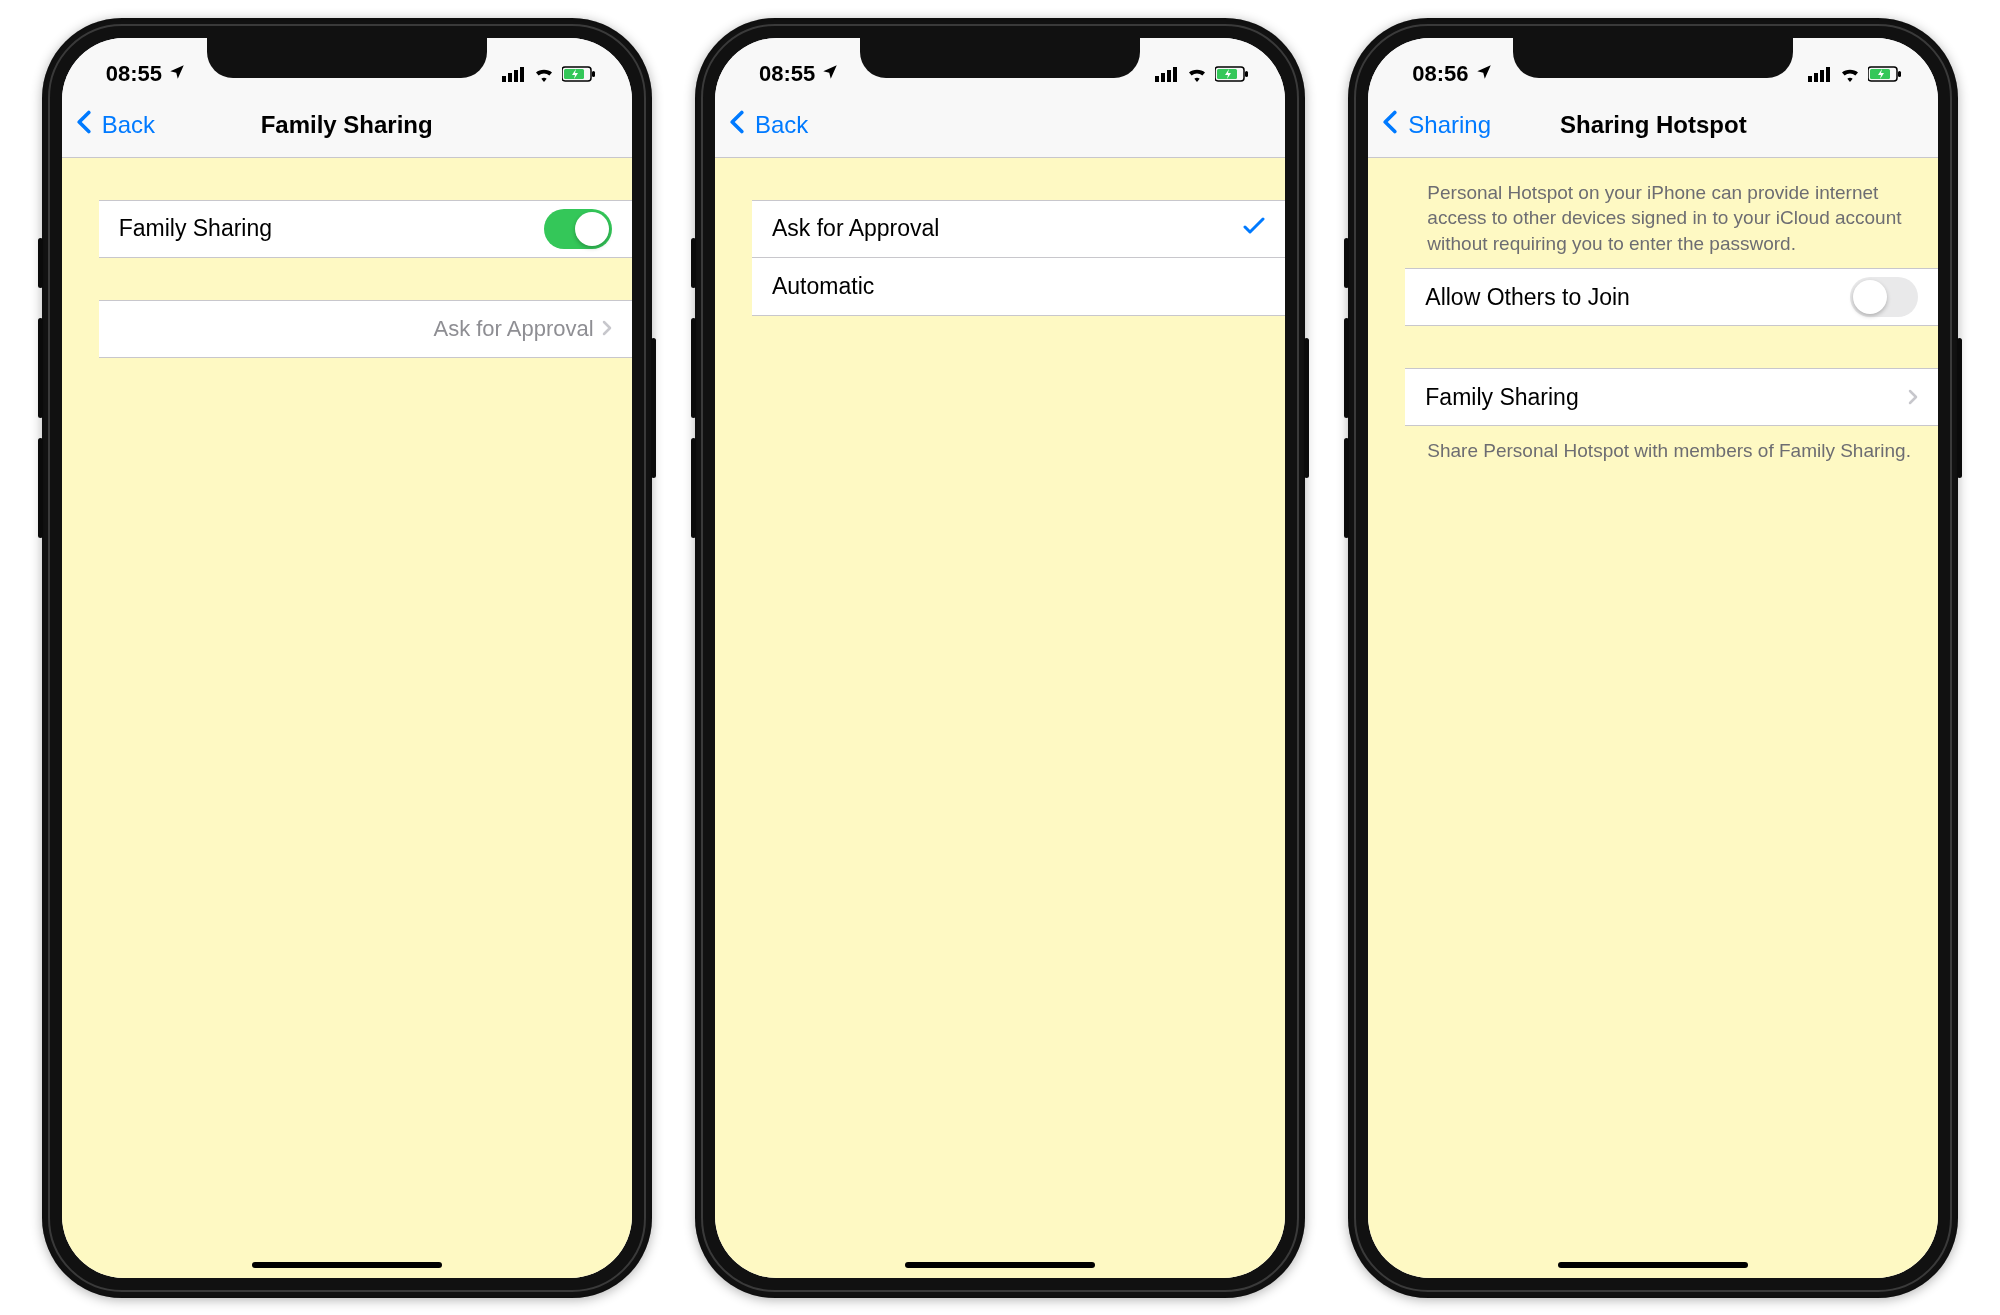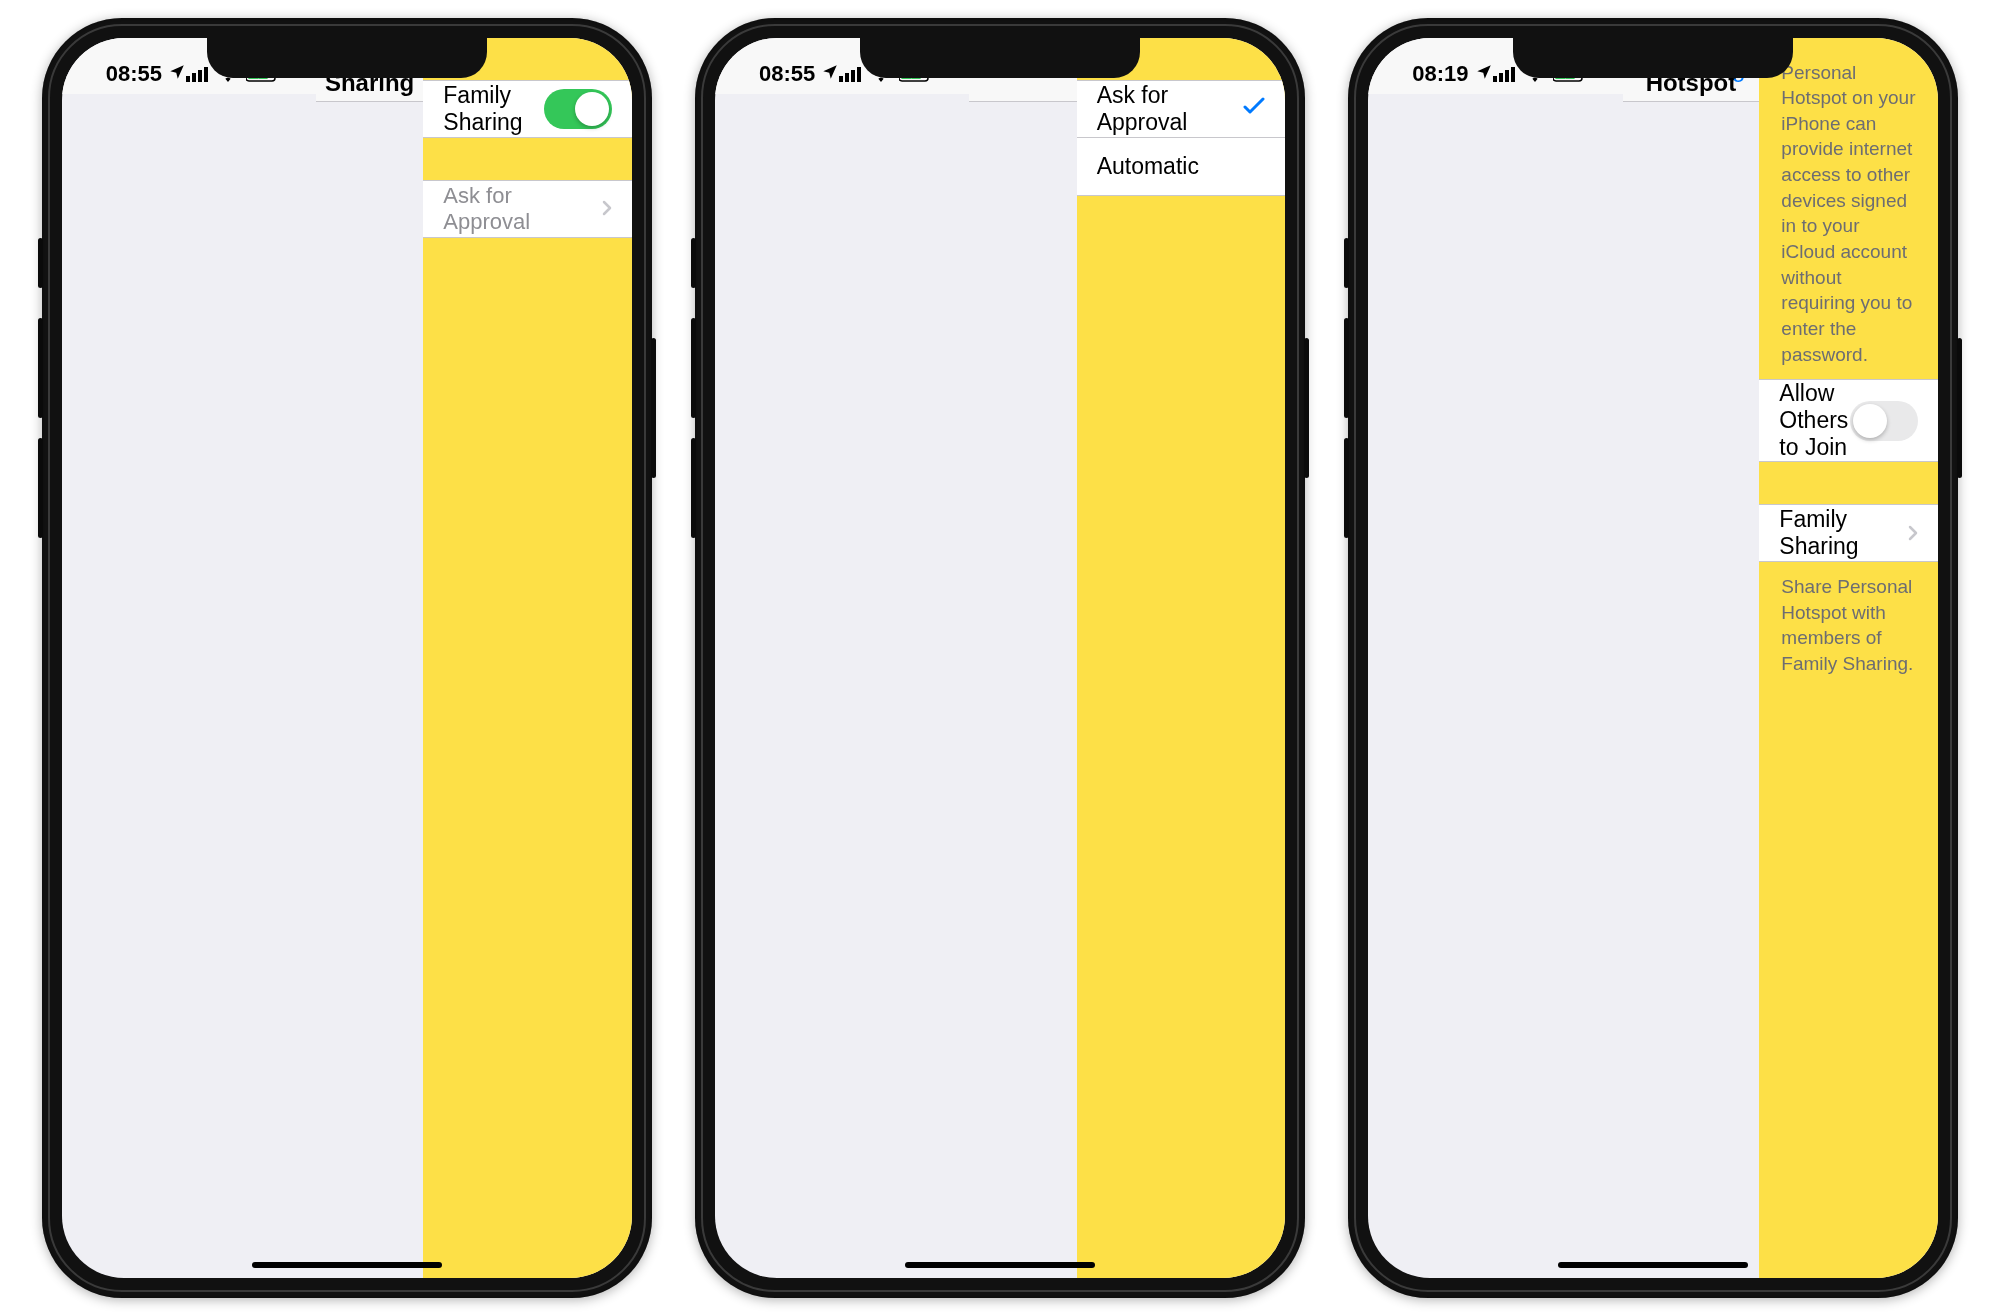--- a/index.html
+++ b/index.html
@@ -31,21 +31,21 @@
     pointer-events:none;
   }
   .screen {
     width: 100%;
     height: 100%;
     background: #efeff4;
     border-radius: 62px;
     overflow: hidden;
     position: relative;
     display: flex;
-    flex-direction: row;
+    flex-direction: column;
   }
   .notch {
     position: absolute;
     top: 0;
     left: 50%;
     transform: translateX(-50%);
     width: 280px;
     height: 40px;
     background: #111;
     border-bottom-left-radius: 26px;
@@ -86,21 +86,21 @@
     z-index:2;
   }
   .nav-title {
     position:absolute;
     left:0; right:0;
     text-align:center;
     font-size:24px;
     font-weight:600;
     color:#000;
   }
-  .content { flex:1; background:#fde047; overflow:auto;}
+  .content { flex:1; background:#fef9c3; overflow:auto;padding-left:37px;}
   .group { margin-top:42px;}
   .group.first { margin-top:42px;}
   .group.tight { margin-top:0;}
   .row {
     background:#fff;
     min-height:58px;
     display:flex;
     align-items:center;
     padding:0 20px;
     font-size:23px;
@@ -281,21 +281,21 @@
 
 <div class="phone">
   <div class="side-btn sb-left1"></div>
     <div class="side-btn sb-left2"></div>
     <div class="side-btn sb-left3"></div>
     <div class="side-btn sb-right"></div>
   <div class="screen">
     <div class="notch"></div>
     <div class="statusbar">
       <div class="status-left">
-        <span>08:19</span>
+        <span>08:56</span>
         <span><svg width="18" height="18" viewBox="0 0 24 24">
               <path fill="#000" d="M3 11l18-8-8 18-2-8-8-2z"></path>
             </svg></span>
       </div>
       <div class="status-right">
         <span>
             <svg width="24" height="16" viewBox="0 0 24 16">
               <rect x="0" y="10" width="4" height="6" fill="#000"></rect>
               <rect x="6" y="7" width="4" height="9" fill="#000"></rect>
               <rect x="12" y="4" width="4" height="12" fill="#000"></rect>

